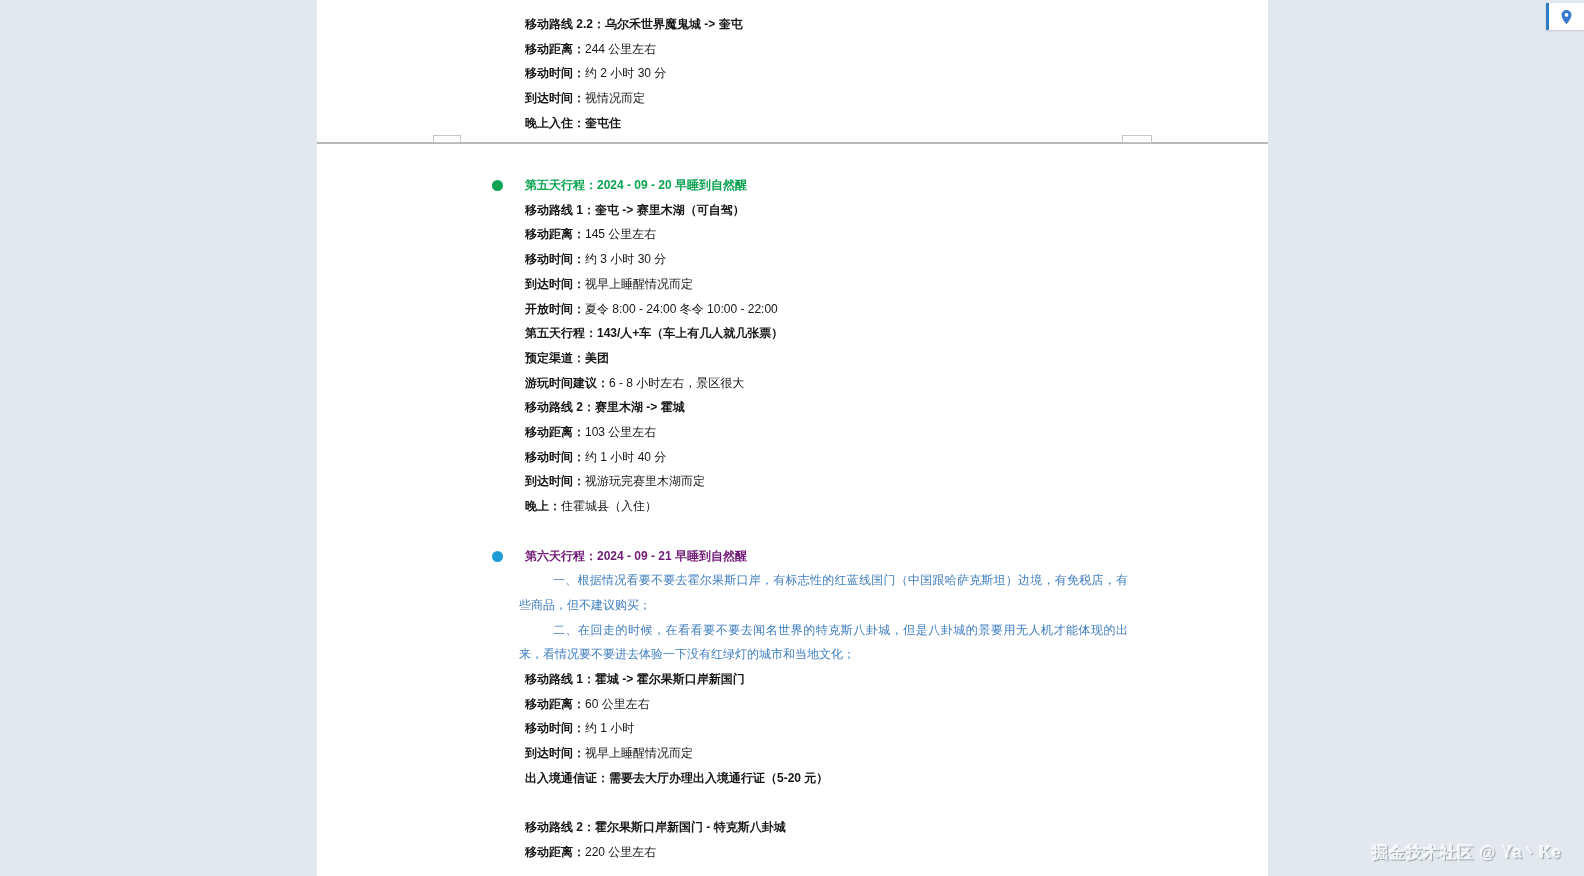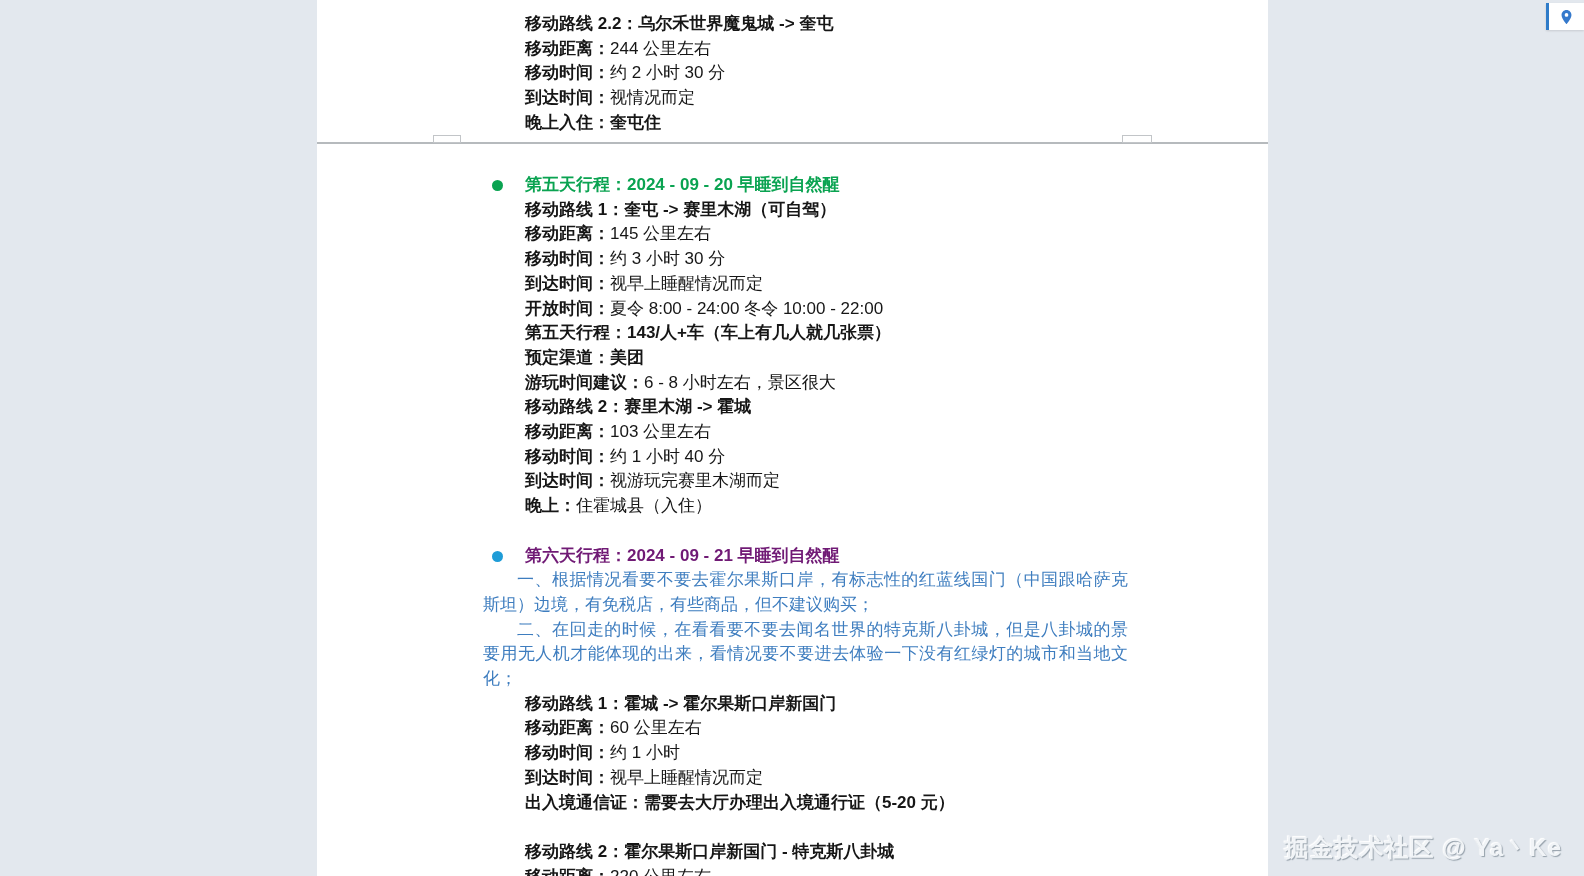--- a/index.html
+++ b/index.html
@@ -32,21 +32,21 @@
     border: 1px solid #c2c5c8;
   }
   .text-col {
     position: absolute;
     left: 166px;
     width: 645px;
   }
   .text-col-p1 { top: 12px; }
   .text-col-p2 { top: 29px; }
   .line {
-    font-size: 17px;
+    font-size: 12px;
     line-height: 24.7px;
     color: #161616;
     white-space: nowrap;
   }
   .kv { padding-left: 42px; }
   .b { font-weight: bold; }
   .heading {
     position: relative;
     padding-left: 42px;
     font-weight: bold;
@@ -56,41 +56,42 @@
     left: 9px;
     top: 7px;
     width: 11px;
     height: 11px;
     border-radius: 50%;
   }
   .para {
     white-space: normal;
     text-align: justify;
     text-indent: 34px;
+    margin-left: 36px;
   }
   .spacer { height: 24.7px; }
   .pin-button {
     position: absolute;
     top: 3px;
     right: 0;
     width: 38px;
     height: 27px;
     background: #ffffff;
     border-left: 3px solid #2f7cc9;
     display: flex;
     align-items: center;
     justify-content: center;
     box-shadow: 0 1px 2px rgba(0,0,0,0.12);
     cursor: pointer;
   }
   .watermark {
     position: absolute;
     right: 22px;
     bottom: 12px;
-    font-size: 24px;
+    font-size: 16px;
     font-weight: bold;
     letter-spacing: 1px;
     color: #f1f4f7;
     text-shadow: 1px 1px 1px #95a0aa, -1px -1px 1px #ffffff;
     pointer-events: none;
     margin-top: 36px;
   }
 </style>
 </head>
 <body>

